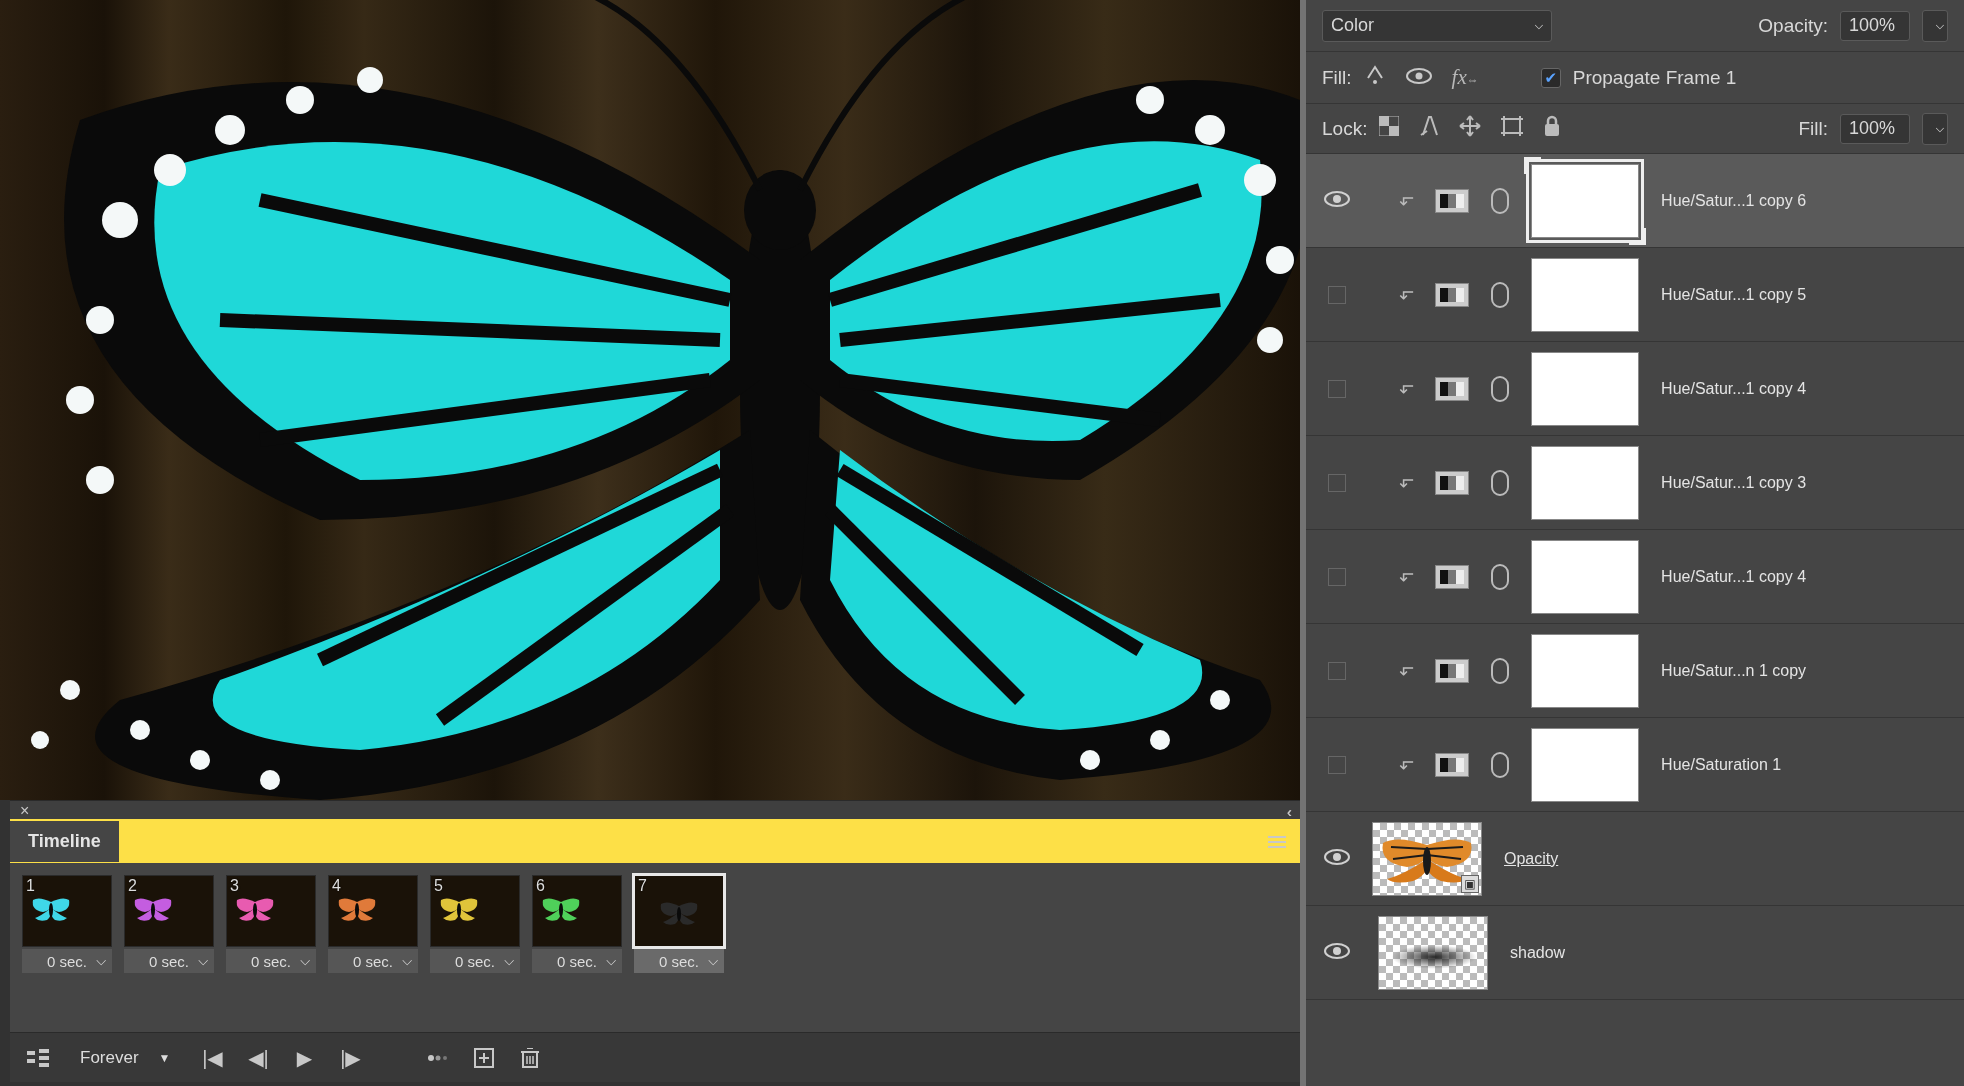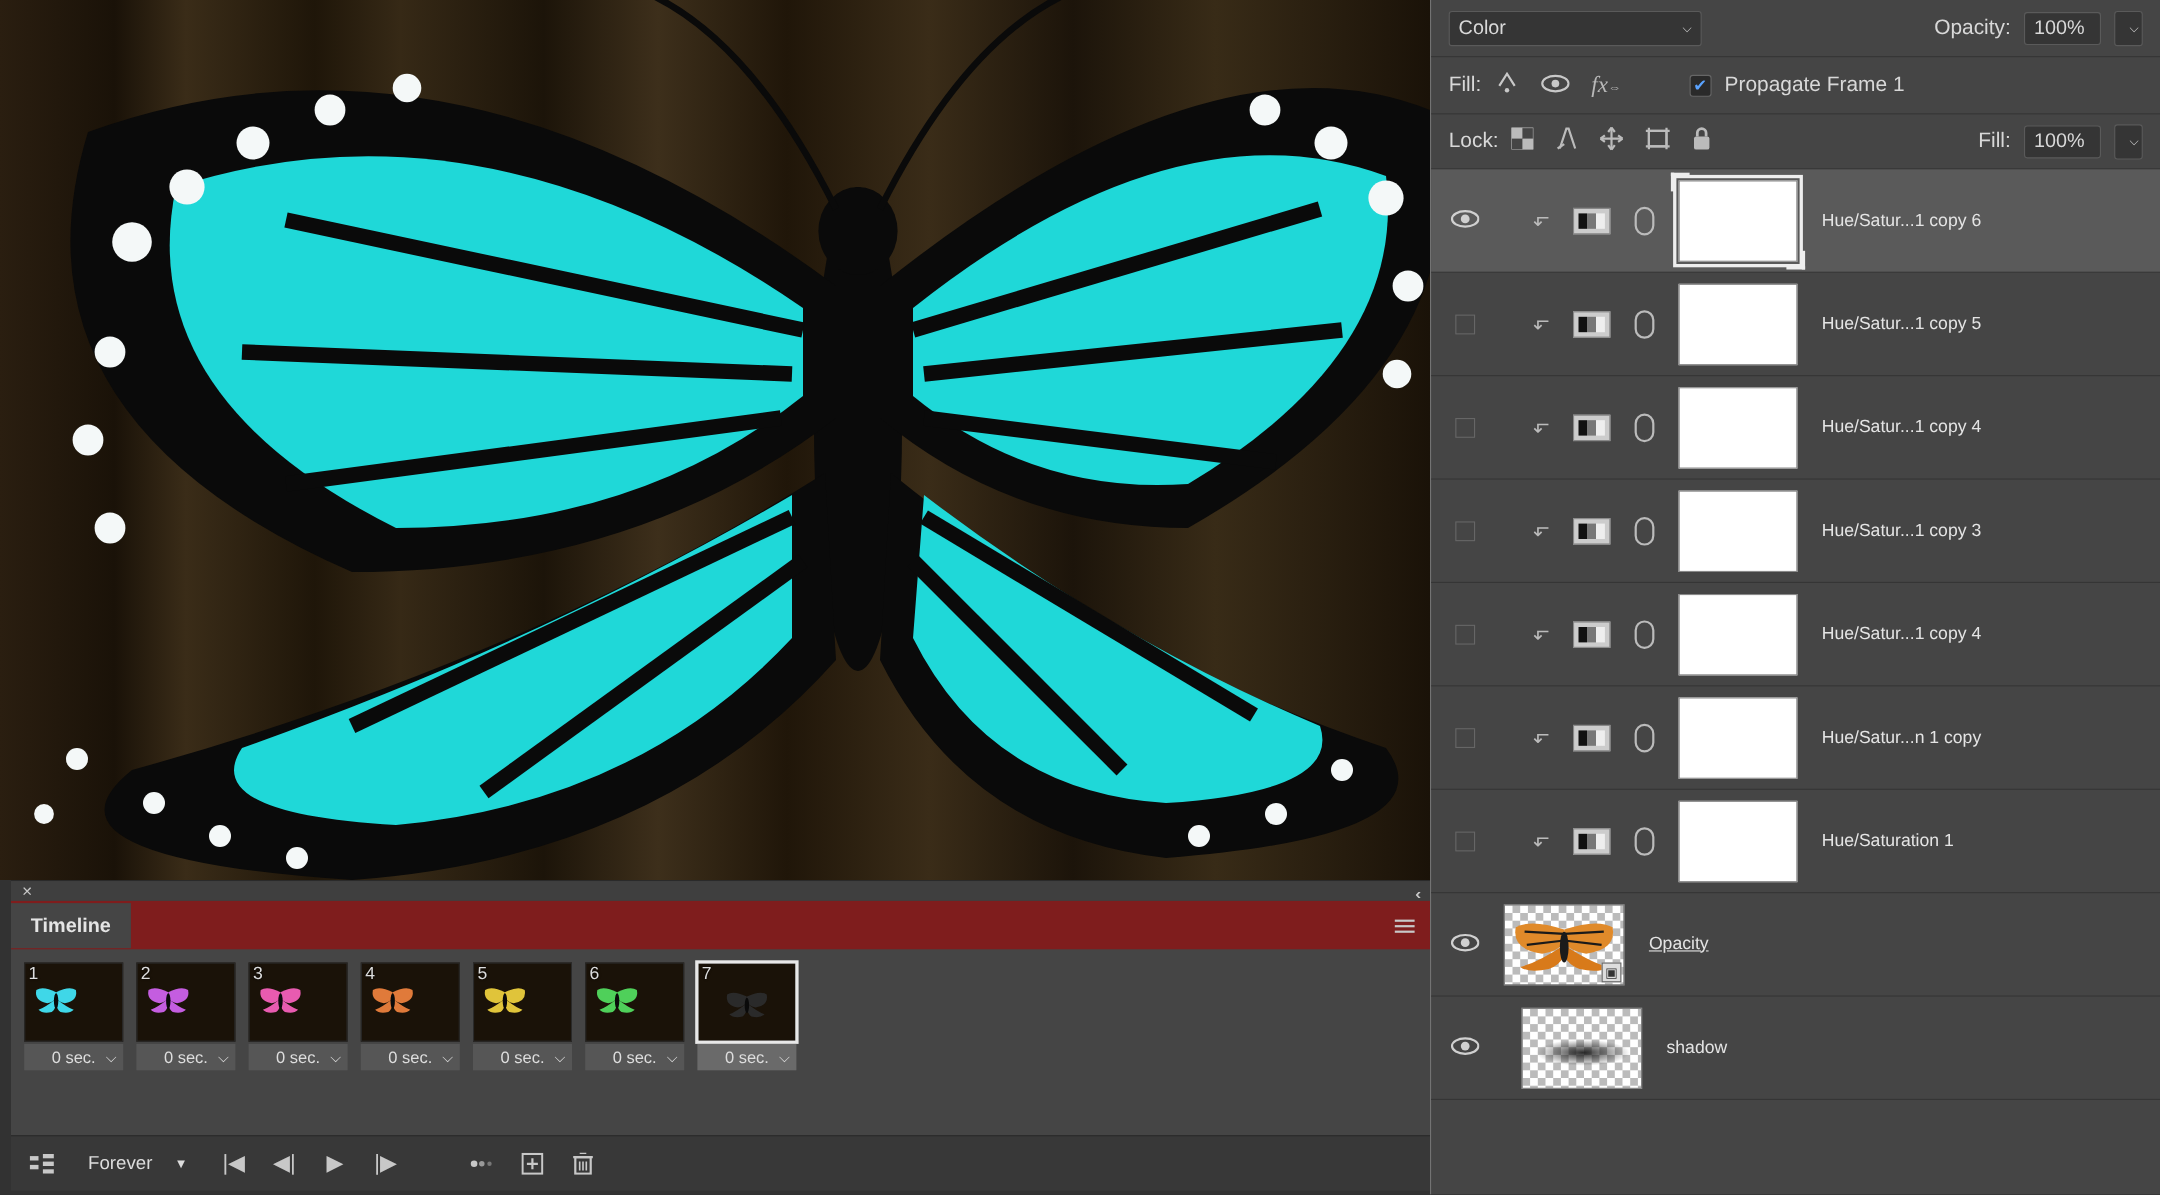--- a/index.html
+++ b/index.html
@@ -7,41 +7,41 @@
 
 
 .canvas { position: absolute; left: 0; top: 0; width: 1300px; height: 800px; background: linear-gradient(90deg, #2a1e10 0%, #1a1208 8%, #3a2c18 13%, #1f1609 22%, #362916 28%, #1c1409 38%, #3d2f1b 46%, #201609 55%, #3a2c18 65%, #1c140a 75%, #382b17 85%, #1a1208 100%); overflow: hidden; }
 .butterfly { position: absolute; left: -40px; top: -40px; width: 1360px; height: 880px; }
 
 
 .timeline { position: absolute; left: 10px; top: 800px; width: 1290px; height: 282px; background: #454545; border-top: 1px solid #2a2a2a; }
 .tl-top { height: 18px; position: relative; background: #3f3f3f; }
 .tl-close { position: absolute; left: 10px; top: 1px; color: #c8c8c8; font-size: 16px; cursor: pointer; }
 .tl-collapse { position: absolute; right: 12px; top: 3px; color: #c8c8c8; font-size: 14px; letter-spacing: -4px; cursor: pointer; }
-.tl-tabs { height: 44px; display: flex; align-items: center; background: #7f1d1d; position: relative; }
+.tl-tabs { height: 44px; display: flex; align-items: center; background: #fde047; position: relative; }
 .tl-tab { padding: 10px 18px; background: #454545; font-size: 18px; font-weight: 600; color: #e4e4e4; }
 .tl-menu { position: absolute; right: 14px; top: 14px; color: #c8c8c8; font-size: 18px; line-height: 6px; cursor: pointer; }
 .tl-menu span { display: block; height: 2px; width: 18px; background: #c8c8c8; margin: 3px 0; }
 .frames { display: flex; gap: 12px; padding: 12px 12px 0 12px; }
 .frame { width: 90px; position: relative; }
 .frame-num { position: absolute; left: 4px; top: 2px; font-size: 16px; color: #ddd; text-shadow: 0 0 2px #000; z-index: 2; }
 .frame-thumb { width: 90px; height: 72px; background: #1a1208; border: 1px solid #2a2a2a; position: relative; overflow: hidden; }
 .frame.selected .frame-thumb { outline: 3px solid #e8e8e8; outline-offset: -1px; }
 .mini-bf { position: absolute; left: 8px; top: 20px; width: 40px; height: 26px; }
 .mini-bf.center { left: 24px; top: 24px; }
 .frame-delay { height: 24px; background: #565656; display: flex; align-items: center; justify-content: center; font-size: 15px; color: #ddd; margin-top: 2px; position: relative; }
 .frame.selected .frame-delay { background: #6a6a6a; }
 .delay-arrow { position: absolute; right: 6px; font-size: 13px; }
 .tl-controls { position: absolute; bottom: 0; left: 0; right: 0; height: 50px; display: flex; align-items: center; gap: 22px; padding: 0 16px; background: #383838; border-top: 1px solid #2a2a2a; }
 .tl-btn { color: #c8c8c8; font-size: 20px; cursor: pointer; display: inline-flex; align-items: center; justify-content: center; width: 24px; }
 .loop { display: flex; align-items: center; gap: 20px; font-size: 17px; color: #ddd; padding: 0 8px; }
 .loop-arrow { font-size: 12px; }
 
 
-.right { position: absolute; right: 0; top: 0; width: 664px; height: 1086px; background: #454545; border-left: 1px solid #737373; }
+.right { position: absolute; right: 0; top: 0; width: 664px; height: 1086px; background: #454545; border-left: 6px solid #737373; }
 .row { display: flex; align-items: center; height: 52px; padding: 0 16px; gap: 12px; font-size: 19px; color: #d8d8d8; }
 .row.brd { border-bottom: 1px solid #353535; }
 .select { background: #353535; border: 1px solid #5a5a5a; border-radius: 3px; height: 32px; display: inline-flex; align-items: center; padding: 0 8px; font-size: 18px; color: #d8d8d8; position: relative; }
 .select .sel-arrow { margin-left: 10px; font-size: 11px; }
 .txt-input { background: #353535; border: 1px solid #5a5a5a; border-radius: 3px; height: 30px; padding: 0 8px; font-size: 18px; color: #d8d8d8; display: inline-flex; align-items: center; }
 .chk { width: 20px; height: 20px; background: #2a2a2a; border: 1px solid #666; border-radius: 3px; display: inline-flex; align-items: center; justify-content: center; font-size: 15px; color: #5aa3ff; }
 .lock-row { height: 50px; }
 .lock-item { color: #b8b8b8; font-size: 22px; margin-right: 8px; cursor: pointer; text-align: right; }
 
 .layers { }
@@ -479,19 +479,19 @@
       <span class="layer-name underline">Opacity</span>
         </div>
       </div>
       <div class="layer">
         <div class="vis">
           <span class="eye"><svg width="26" height="18" viewBox="0 0 26 18">
               <ellipse cx="13" cy="9" rx="12" ry="7" fill="none" stroke="#d0d0d0" stroke-width="2"></ellipse>
               <circle cx="13" cy="9" r="4" fill="#d0d0d0"></circle>
             </svg></span>
         </div>
-        <div class="layer-inner" style="margin-left:16px">
+        <div class="layer-inner" style="margin-left:6px">
       <div class="shadow-thumb"></div>
       <span class="layer-name">shadow</span>
         </div>
       </div>
     </div>
 </div>
 
 </body></html>

